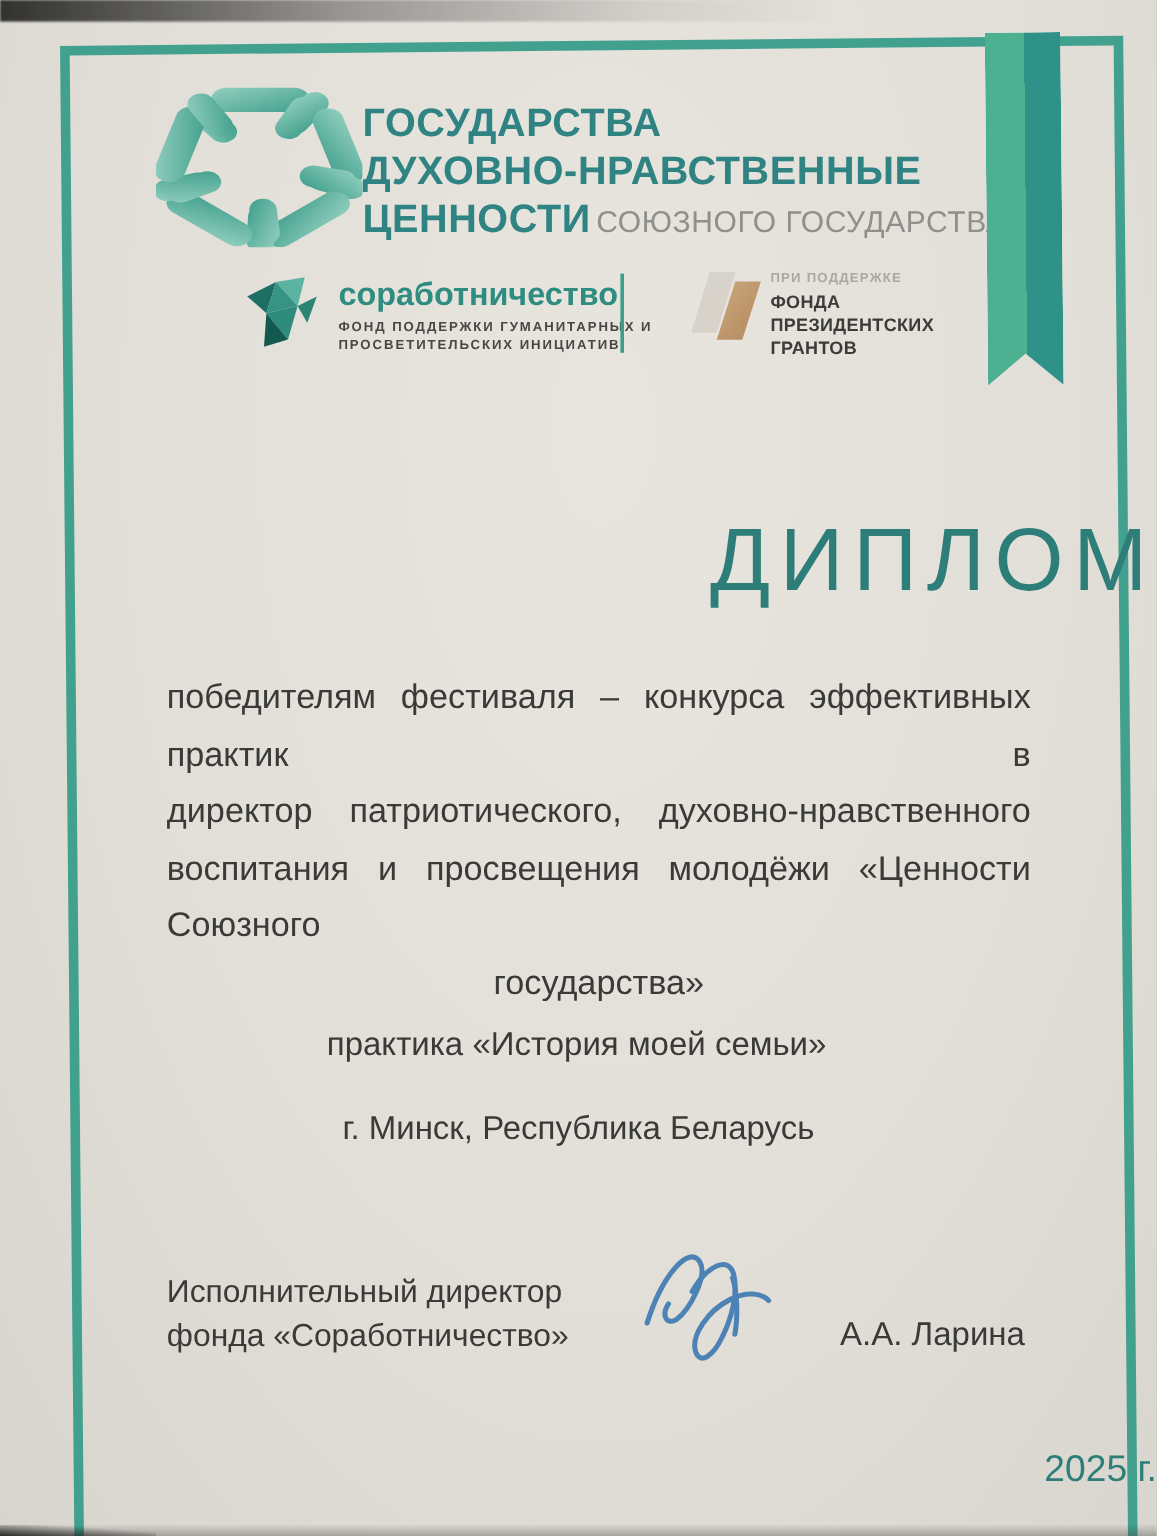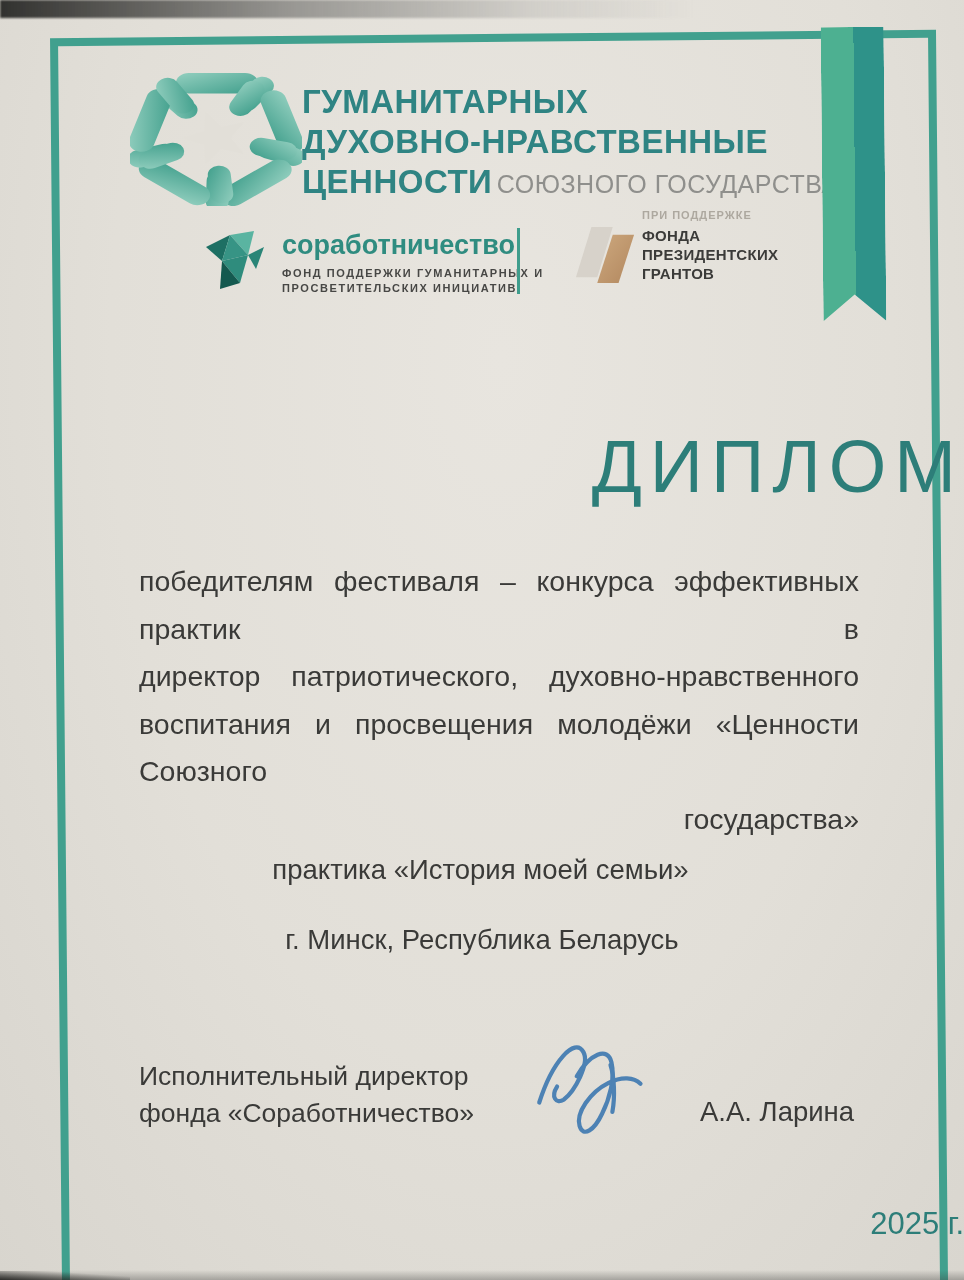--- a/index.html
+++ b/index.html
@@ -30,29 +30,29 @@
   .header-text{position:absolute;left:302px;top:82px;line-height:40px;white-space:nowrap;}
   .header-text .hl{font-size:33px;font-weight:bold;color:var(--heading_teal,#2f8483);letter-spacing:.5px;}
   .header-text .sub{font-size:25px;font-weight:400;color:var(--gray_label,#8f8f8c);letter-spacing:.5px;}
   .dove{position:absolute;left:196px;top:226px;}
   .sora-text{position:absolute;left:282px;top:228px;}
   .sora-name{font-size:27px;font-weight:bold;color:#2f8c80;line-height:34px;}
   .sora-sub{margin-top:4px;font-size:11px;font-weight:bold;color:#47474"5";}
   .sora-sub{margin-top:4px;font-size:11px;font-weight:bold;color:#474745;letter-spacing:1.6px;line-height:15px;}
   .pdivider{position:absolute;left:517px;top:228px;width:3px;height:66px;background:#3f9d8c;}
   .grants-logo{position:absolute;left:574px;top:224px;}
-  .grants-text{position:absolute;left:642px;top:209px;}
+  .grants-text{position:absolute;left:642px;top:226px;}
   .grants-support{font-size:11px;font-weight:bold;color:#ada89f;letter-spacing:1px;margin-bottom:5px;}
   .grants-line{font-size:15px;font-weight:bold;color:#3b3b39;line-height:19px;letter-spacing:.3px;}
   .diploma-title{position:absolute;left:0;top:424px;width:964px;text-align:right;
     font-size:74px;font-weight:400;letter-spacing:8px;color:var(--diploma_teal,#2d7e79);}
   .body-text{position:absolute;left:139px;top:558px;width:720px;
     font-size:28.5px;line-height:47.5px;color:var(--body_text_color,#3a3a38);}
   .body-text .jline{text-align:justify;text-align-last:justify;}
-  .body-text .lline{text-align:right;}
+  .body-text .lline{text-align:center;}
   .names{position:absolute;left:0;top:731px;width:964px;text-align:center;
     font-size:40px;font-weight:bold;line-height:67px;letter-spacing:-.5px;color:var(--names_teal,#2b7a71);}
   .practice{position:absolute;left:0;top:854px;width:961px;text-align:center;
     font-size:27.5px;color:var(--body_text_color,#3a3a38);}
   .location{position:absolute;left:0;top:924px;width:964px;text-align:center;
     font-size:27.5px;color:var(--body_text_color,#3a3a38);}
   .sign-pos{position:absolute;left:139px;top:1058px;font-size:26.5px;line-height:37px;color:var(--body_text_color,#3a3a38);}
   .autograph{position:absolute;left:528px;top:1020px;}
   .signer{position:absolute;left:700px;top:1096px;font-size:27.5px;color:var(--body_text_color,#3a3a38);}
   .year{position:absolute;left:0;top:1206px;width:964px;text-align:right;
@@ -99,21 +99,21 @@
           <rect x="-42" y="-86" width="86" height="27" rx="13.5"></rect>
           <rect x="28" y="-84" width="24" height="52" rx="12" transform="rotate(38 40 -58)"></rect>
           <rect x="-52" y="-72" width="24" height="50" rx="12" transform="rotate(-42 -40 -47)"></rect>
         </g>
       </g>
     </g>
     <polygon fill="#e2dfd8" points="78.9,55.8 94.6,75.7 119.1,68.8 105,90 119.1,111.2 94.6,104.3 78.9,124.2 77.9,98.8 54,90 77.9,81.2"></polygon>
   </svg>
 
   <div class="header-text">
-    <div class="hl">ГУМАНИТАРНЫХ</div>
+    <div class="hl">ГОСУДАРСТВА</div>
     <div class="hl">ДУХОВНО-НРАВСТВЕННЫЕ</div>
     <div>
       <span class="hl">ЦЕННОСТИ</span>
       <span class="sub">СОЮЗНОГО ГОСУДАРСТВА</span>
     </div>
   </div>
 
   <svg class="dove" width="72" height="68" viewBox="0 0 72 66">
     <polygon points="10,20 34,8 26,34" fill="#1d6f63"></polygon>
     <polygon points="34,8 58,4 52,28" fill="#5ab4a1"></polygon>

